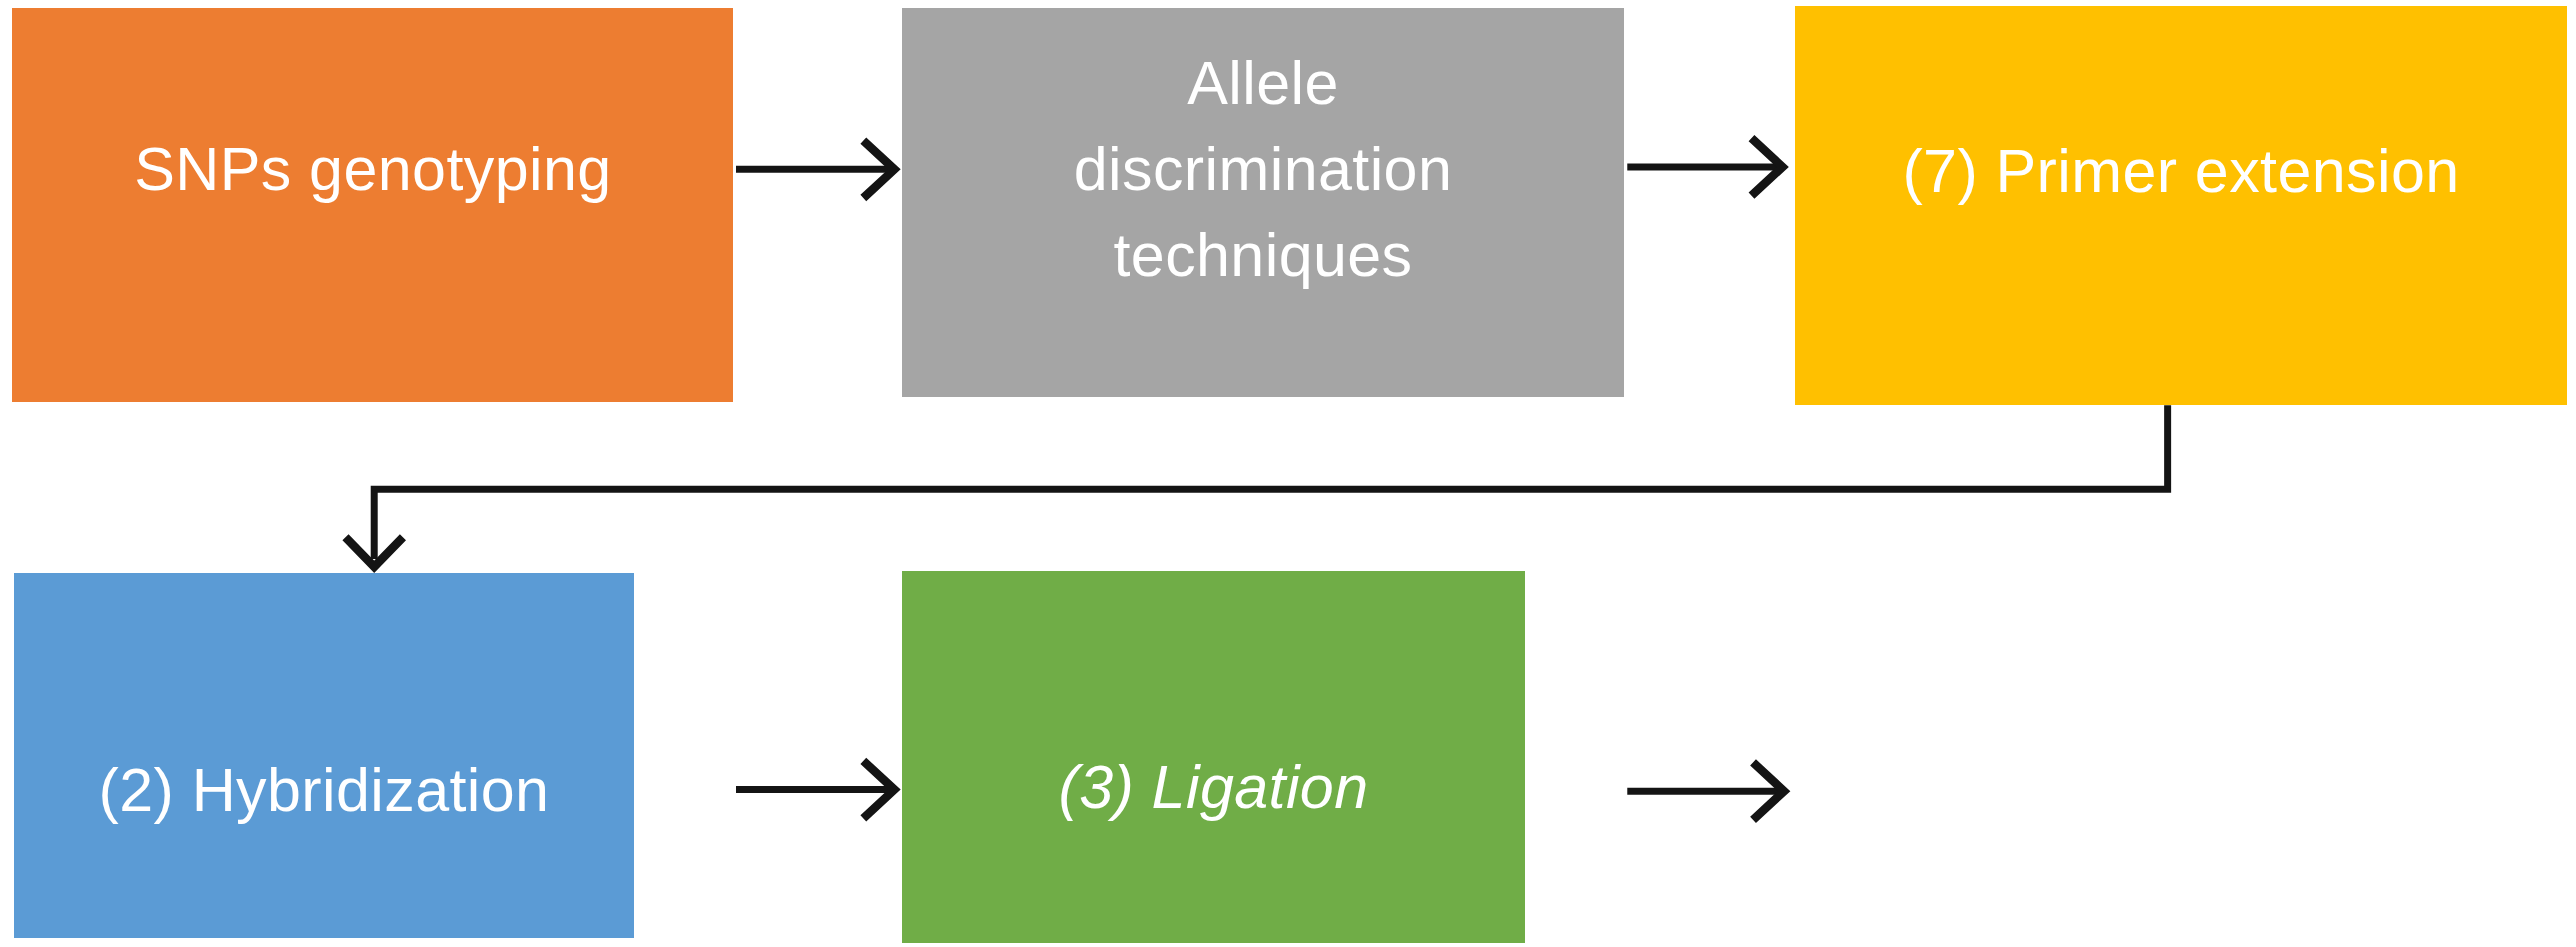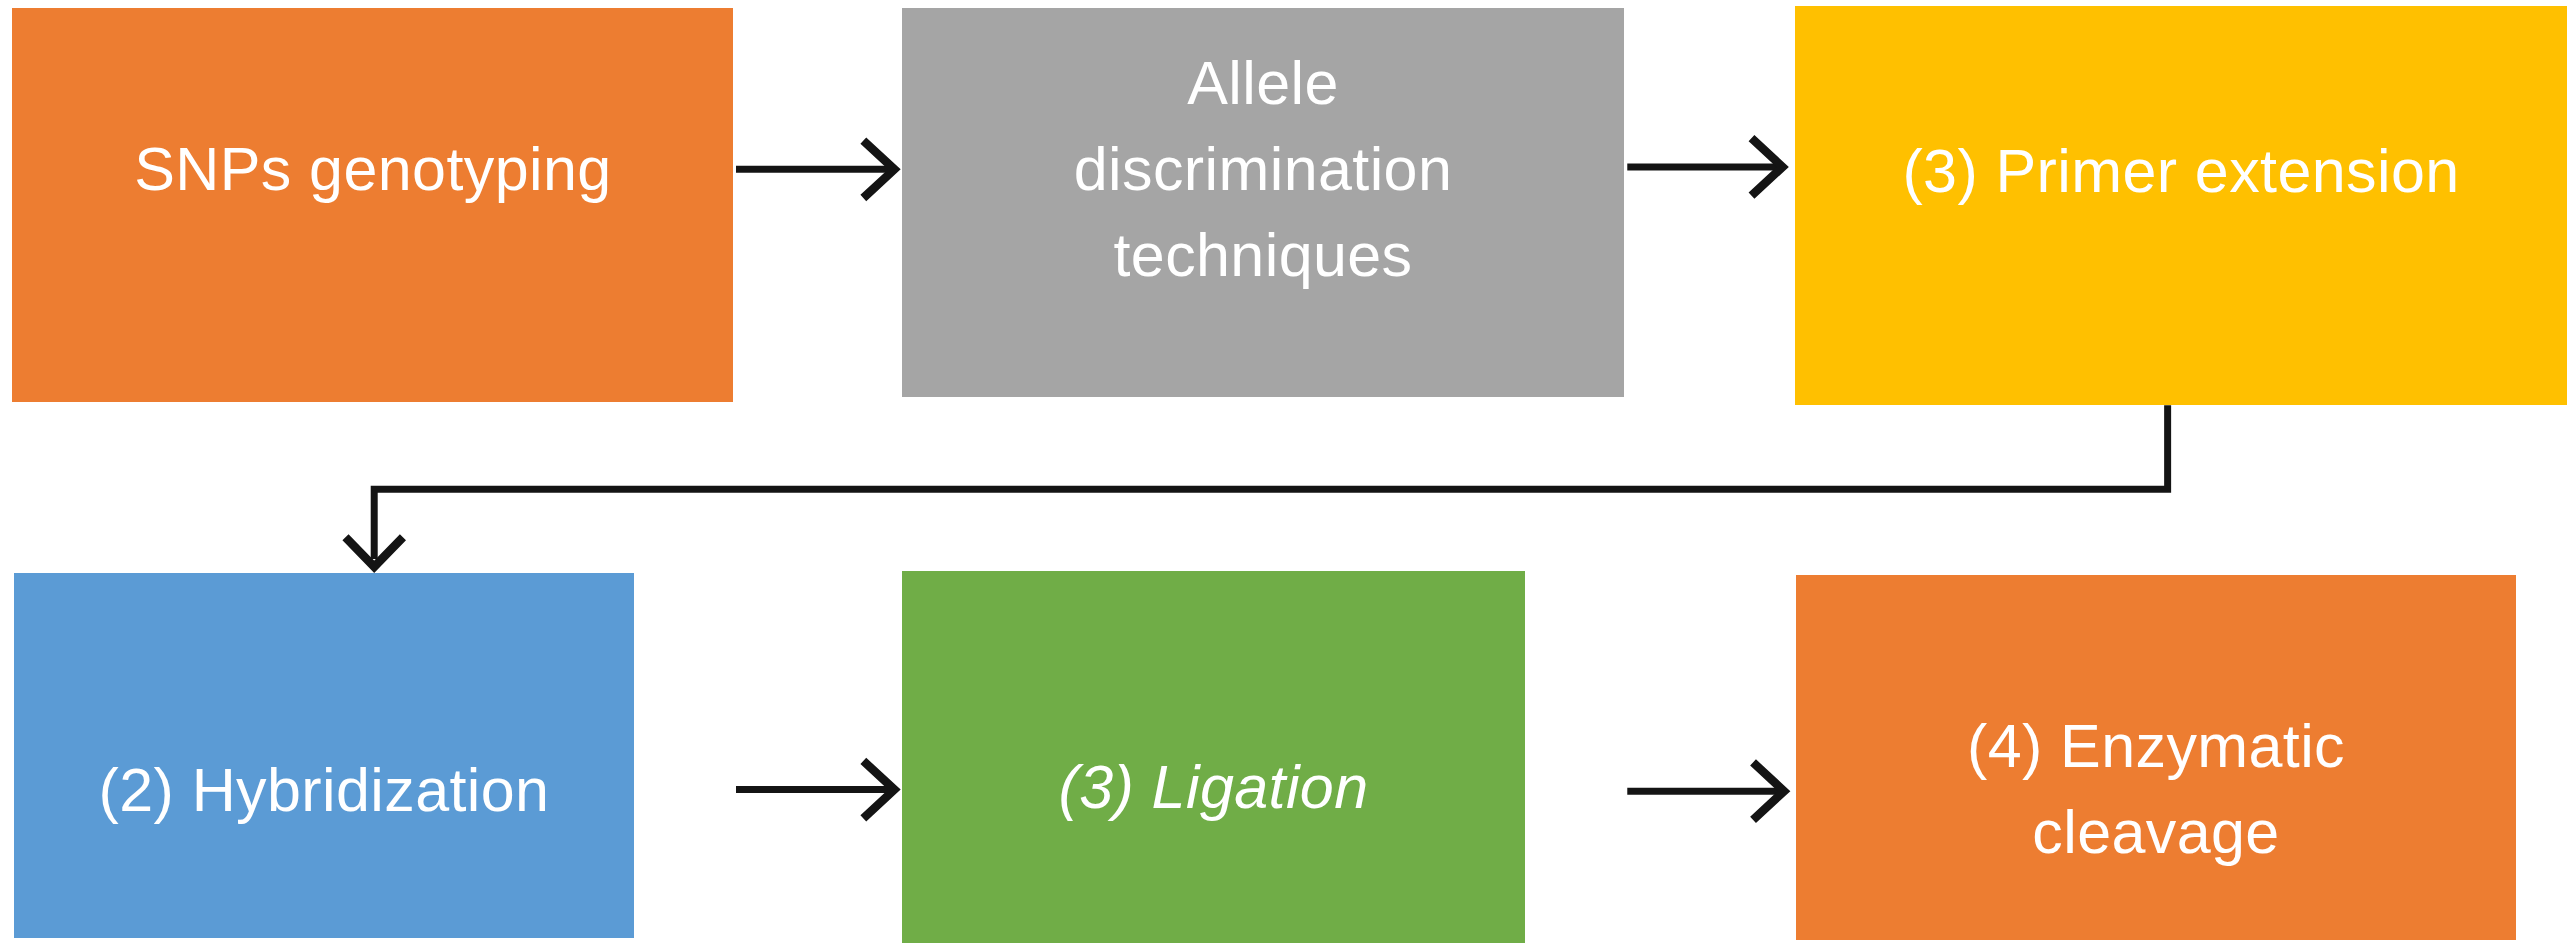--- a/index.html
+++ b/index.html
@@ -90,30 +90,26 @@
     <div class="label" style="color: rgb(255, 255, 255);">SNPs genotyping</div>
   </div>
 
   <div class="node node-1" style="background-color: rgb(165, 165, 165);">
     <div class="label" style="color: rgb(255, 255, 255);">Allele
 discrimination
 techniques</div>
   </div>
 
   <div class="node node-2" style="background-color: rgb(255, 192, 0);">
-    <div class="label" style="color: rgb(255, 255, 255);">(3) Primer extension</div>
+    <div class="label" style="color: rgb(255, 255, 255);">(7) Primer extension</div>
   </div>
 
   <div class="node node-3" style="background-color: rgb(91, 155, 213);">
     <div class="label" style="color: rgb(255, 255, 255);">(2) Hybridization</div>
   </div>
 
   <div class="node node-4" style="background-color: rgb(112, 173, 71);">
     <div class="label" style="color: rgb(255, 255, 255);">(3) Ligation</div>
   </div>
 
-  <div class="node node-5" style="background-color: rgb(237, 125, 49);">
-    <div class="label" style="color: rgb(255, 255, 255);">(4) Enzymatic
-cleavage</div>
-  </div>
 
 </div>
 
 
 </body></html>

